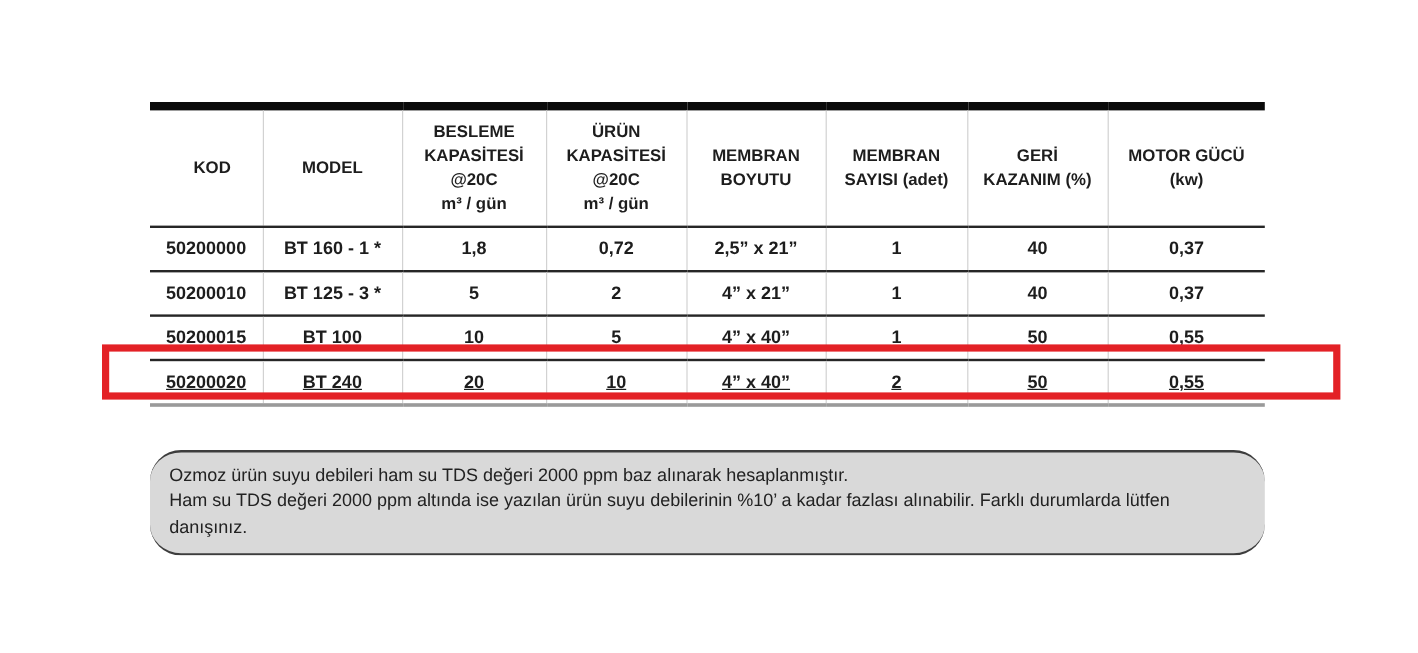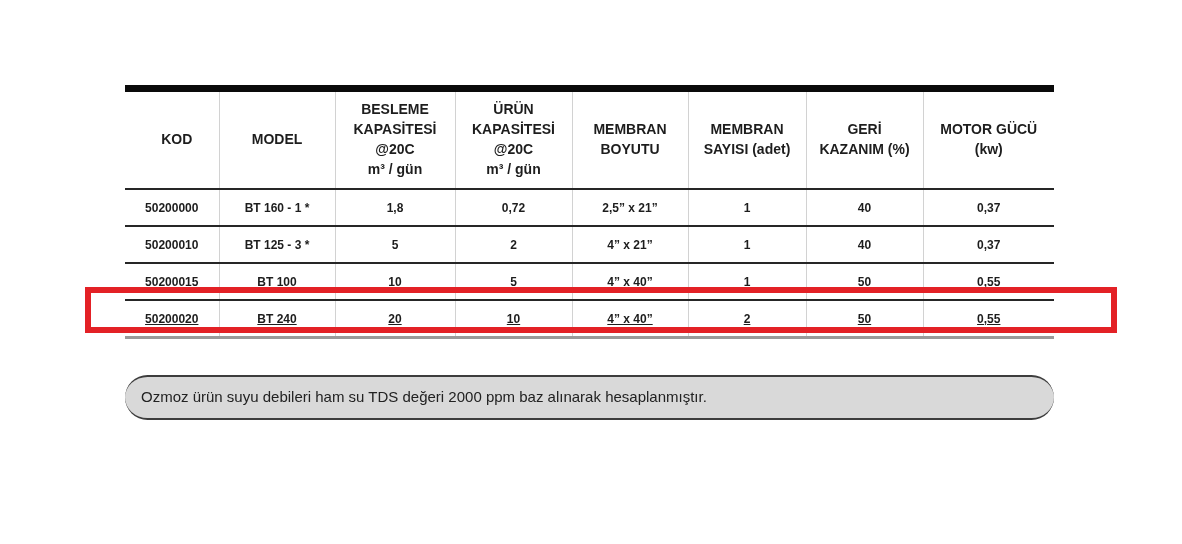--- a/index.html
+++ b/index.html
@@ -32,21 +32,21 @@
     border-top: 7px solid #0a0a0a;
     border-bottom: 2px solid #262626;
     height: 88px; padding: 4px 2px;
     font-size: 14px; line-height: 1.42;
     white-space: pre-line;
   }
   thead th.kod { text-align: center; padding-left: 12px; }
 
   tbody td {
     border-top: 2px solid #262626;
-    height: 35px; font-size: 12px;
+    height: 35px; font-size: 15px;
   }
   tbody tr:last-child td { border-bottom: 3px solid #9a9a9a; text-decoration: underline; }
 
   
   .highlight-box {
     position: absolute; left: 85px; top: 287px;
     width: 1032px; height: 46px;
     border: 6px solid #e32126;
     box-sizing: border-box;
     background: transparent;
@@ -143,15 +143,16 @@
         <td>50</td>
         <td>0,55</td>
       </tr>
     </tbody>
   </table>
 
   <div class="highlight-box" style="border-color: rgb(227, 33, 38);"></div>
 
   <div class="note" style="background: rgb(217, 217, 217);">
     <div>Ozmoz ürün suyu debileri ham su TDS değeri 2000 ppm baz alınarak hesaplanmıştır.</div>
+    <div>Ham su TDS değeri 2000 ppm altında ise yazılan ürün suyu debilerinin %10’ a kadar fazlası alınabilir. Farklı durumlarda lütfen danışınız.</div>
   </div>
 
 </div>
 
 </body></html>

